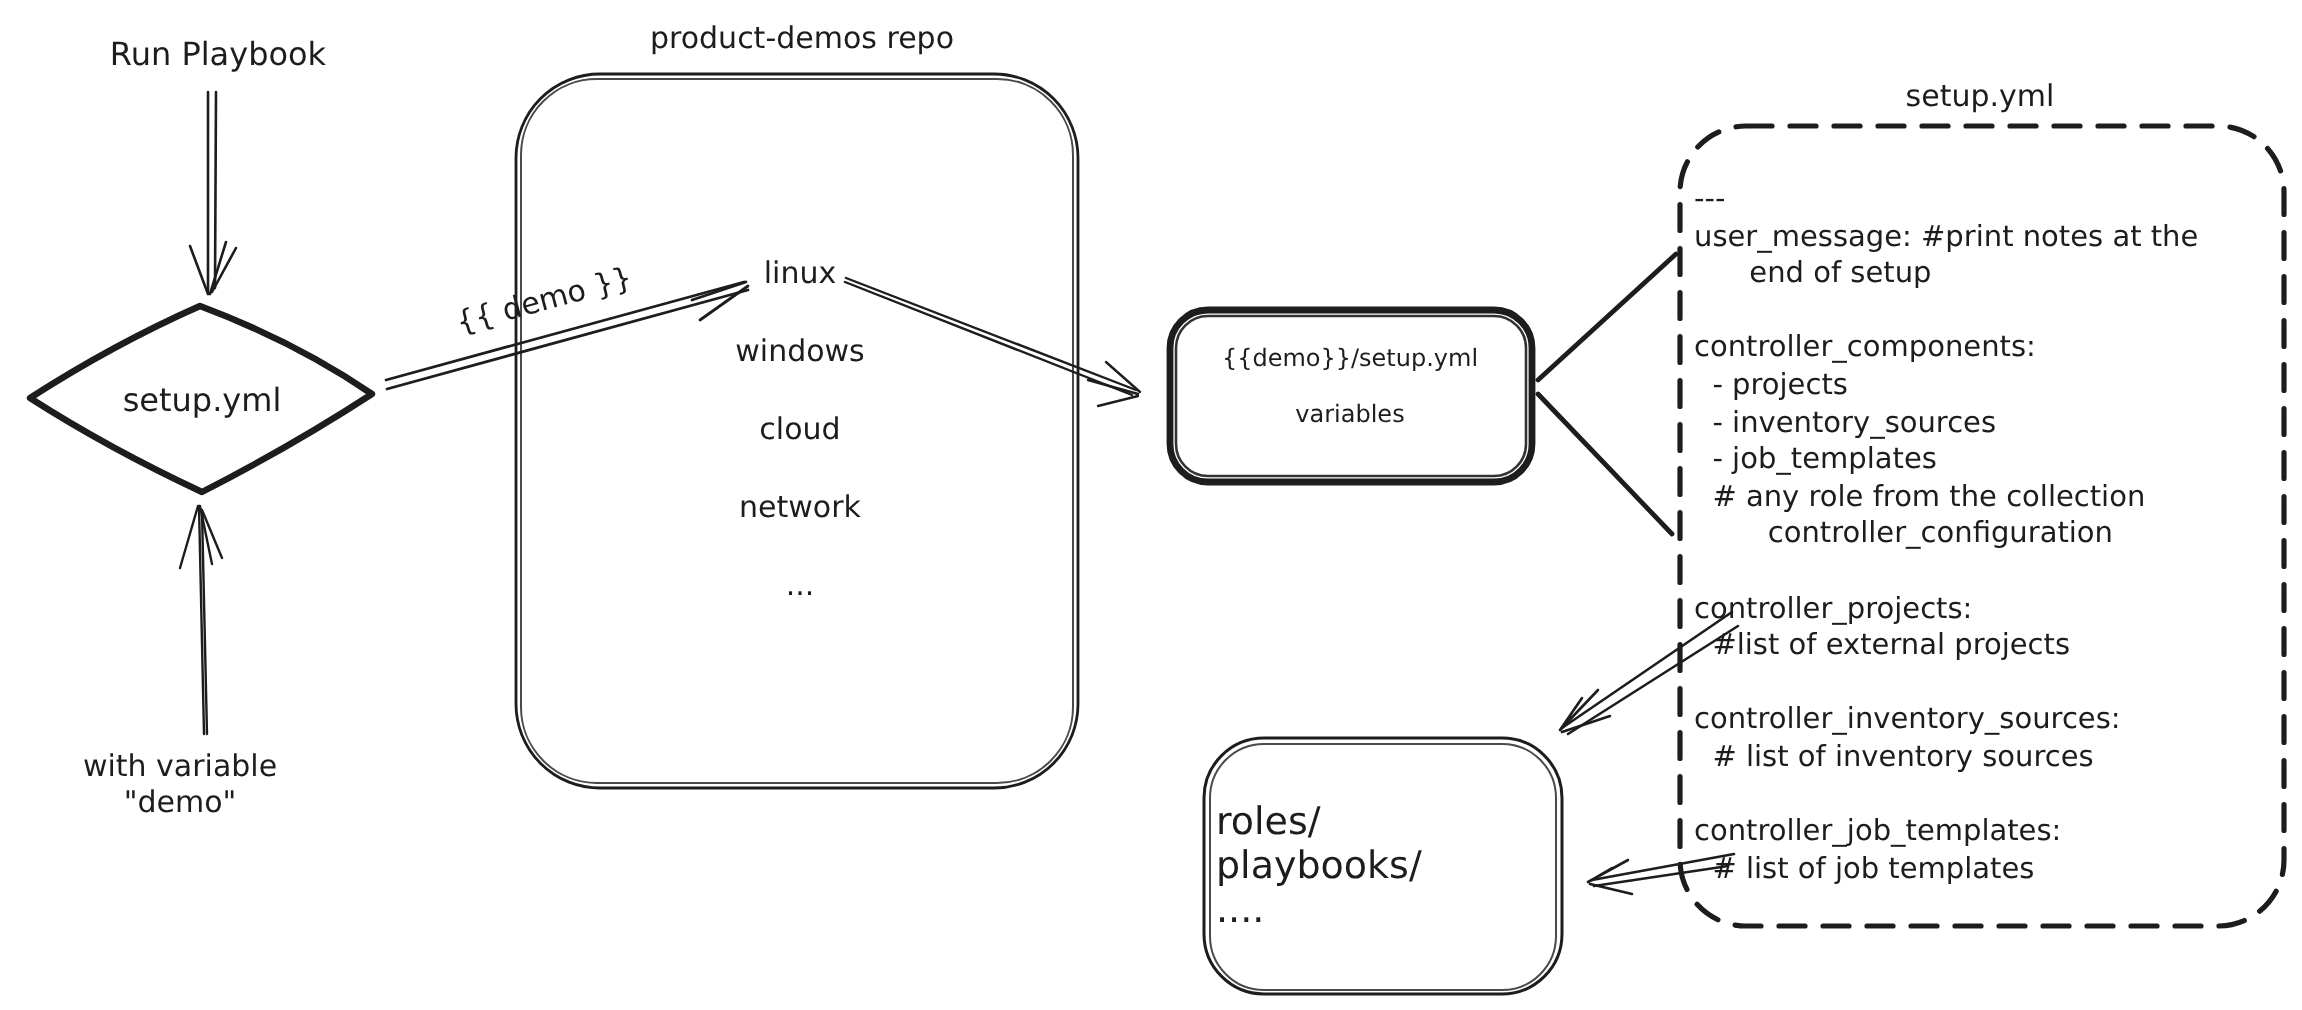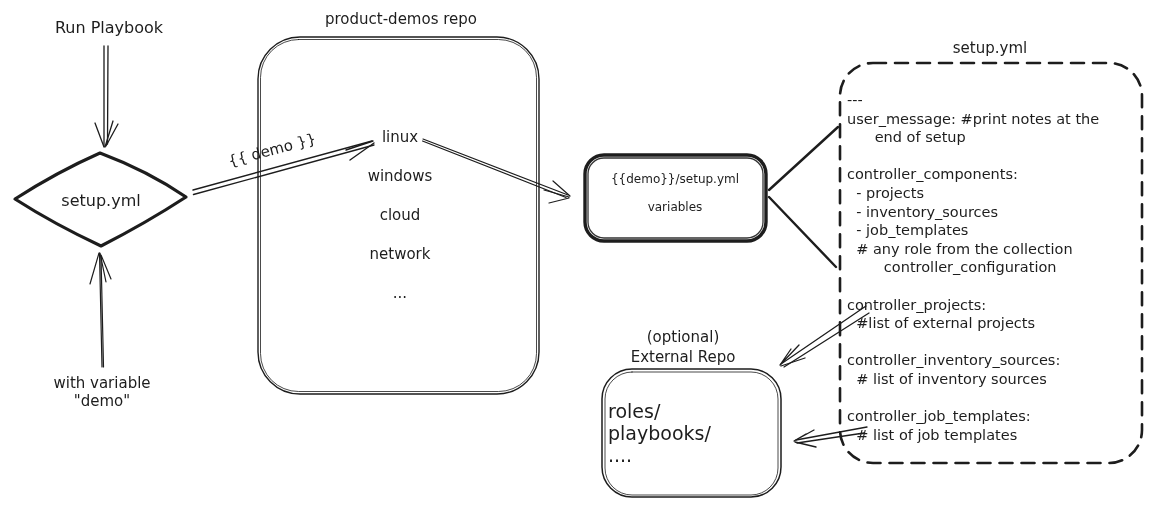--- a/index.html
+++ b/index.html
@@ -76,21 +76,21 @@
     <g>
       <path d="M867 427 L796 440 M864 433 L797 443" stroke-width="1.3"></path>
       <path d="M814 430 L794 441 M816 447 L795 442 M806 434 L794 441" stroke-width="1.3"></path>
     </g>
   </svg>
 
   <div class="txt center lbl16" style="left:109px;top:27px;">Run Playbook</div>
 
   <div class="txt center lbl16" style="left:101px;top:200px;">setup.yml</div>
 
-  <div class="txt center twoline18" style="left:102px;top:392px;">with variable
+  <div class="txt center twoline18" style="left:90px;top:392px;">with variable
 "demo"</div>
 
   <div class="txt center repoitems" style="left:400px;top:215px;">linux
 windows
 cloud
 network
 ...</div>
 
   <div class="txt center lbl15" style="left:401px;top:19px;">product-demos repo</div>
 
@@ -114,20 +114,18 @@
 
 controller_projects:
   #list of external projects
 
 controller_inventory_sources:
   # list of inventory sources
 
 controller_job_templates:
   # list of job templates</div>
 
-  <div class="txt center twoline20" style="left:683px;top:347px;">(optional)
-External Repo</div>
 
   <div class="txt extlines" style="left:608px;top:400px;">roles/
 playbooks/
 ....</div>
 
 </div>
 
 </body></html>

